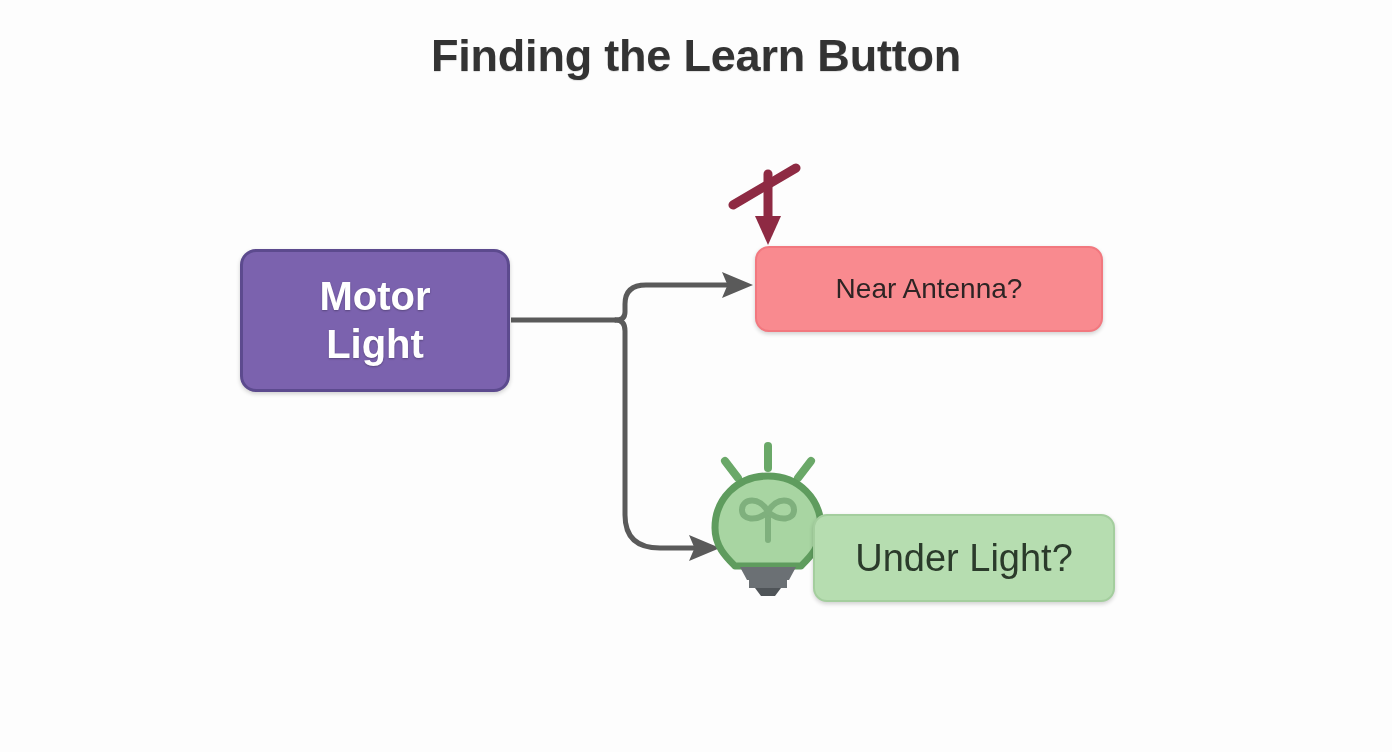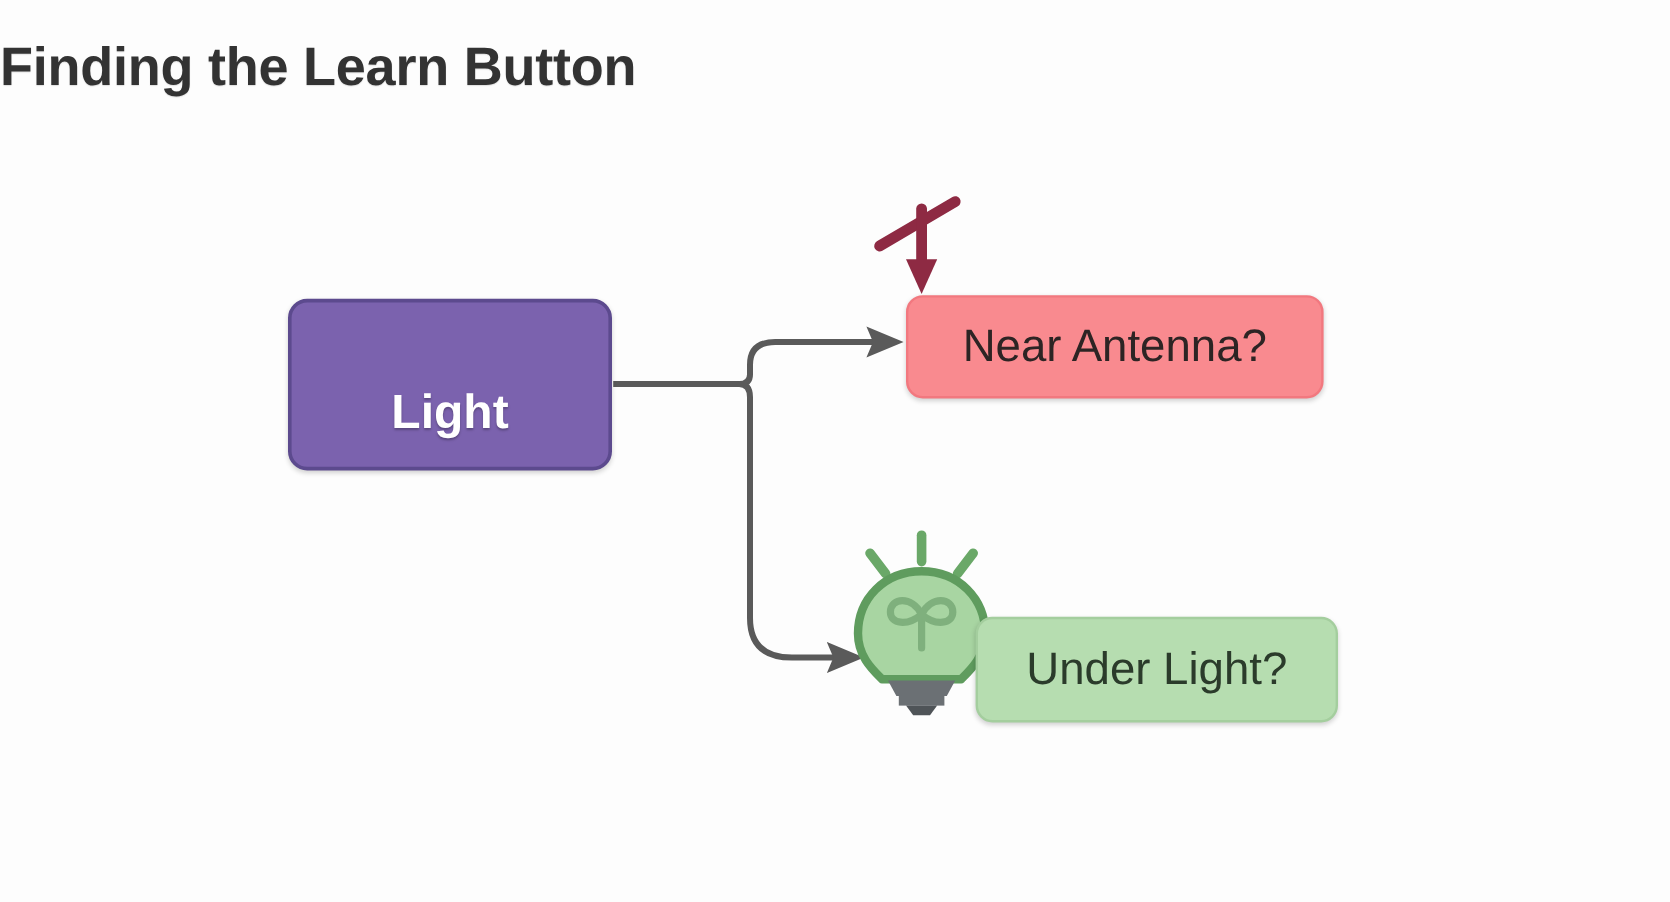--- a/index.html
+++ b/index.html
@@ -17,20 +17,21 @@
     position: relative;
     width: 1392px;
     height: 752px;
     background: #fdfdfd;
   }
   #diagram-title {
     position: absolute;
     left: 0;
     top: 30px;
     width: 1392px;
+    text-align: center;
     font-size: 45px;
     font-weight: bold;
     color: #333333;
     letter-spacing: -0.2px;
     text-shadow: 0 1px 1px rgba(0,0,0,0.12);
   }
   .node {
     position: absolute;
     box-sizing: border-box;
     display: flex;
@@ -60,21 +61,21 @@
     left: 755px;
     top: 246px;
     width: 348px;
     height: 86px;
     background: #f98a8f;
     border: 2px solid #f2787f;
     border-radius: 14px;
   }
   #node-near-antenna .node-label {
     color: #2d2424;
-    font-size: 38px;
+    font-size: 28px;
     font-weight: normal;
   }
   #node-under-light {
     left: 813px;
     top: 514px;
     width: 302px;
     height: 88px;
     background: #b6ddb0;
     border: 2px solid #a4ce9e;
     border-radius: 14px;
@@ -141,21 +142,21 @@
     </g>
     <g>
       <path d="M 740 567 L 796 567 L 789 580 L 747 580 Z" fill="#6b7074"></path>
       <rect x="749" y="580" width="38" height="8" fill="#6b7074"></rect>
       <path d="M 755 588 L 781 588 L 775 596 L 761 596 Z" fill="#4f5458"></path>
     </g>
   </svg>
 
   <div class="node" id="node-motor-unit">
     <div class="node-label">
-      <br>
+      <span>Motor</span><br>
       <span>Light</span>
     </div>
   </div>
 
   <div class="node" id="node-near-antenna">
     <div class="node-label">Near Antenna?</div>
   </div>
 
   <div class="node" id="node-under-light">
     <div class="node-label">Under Light?</div>

